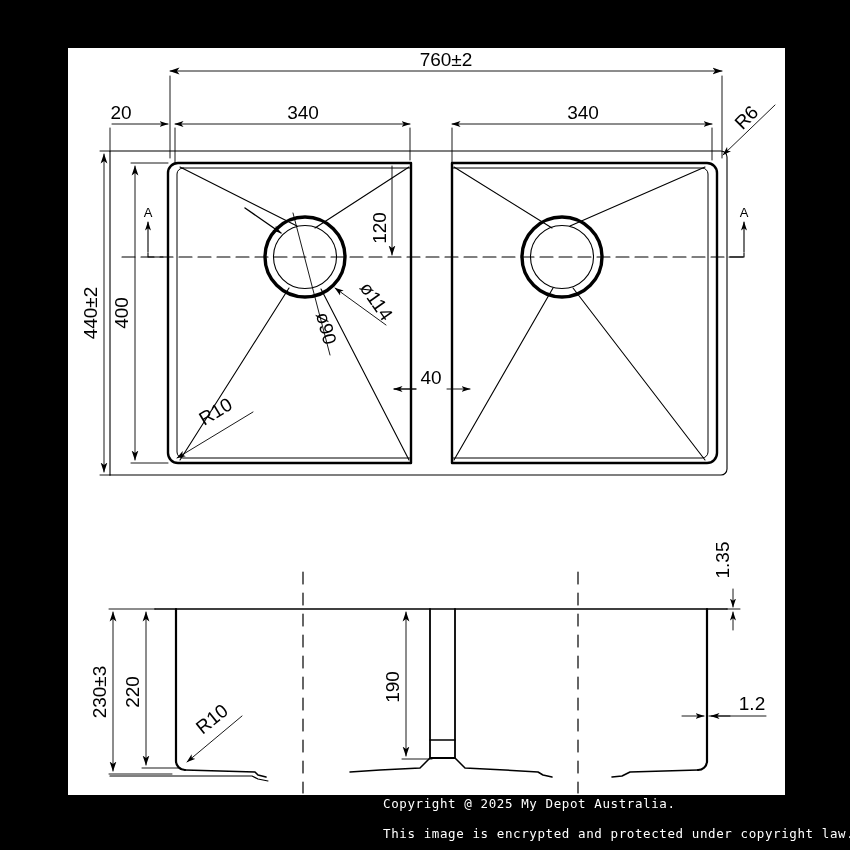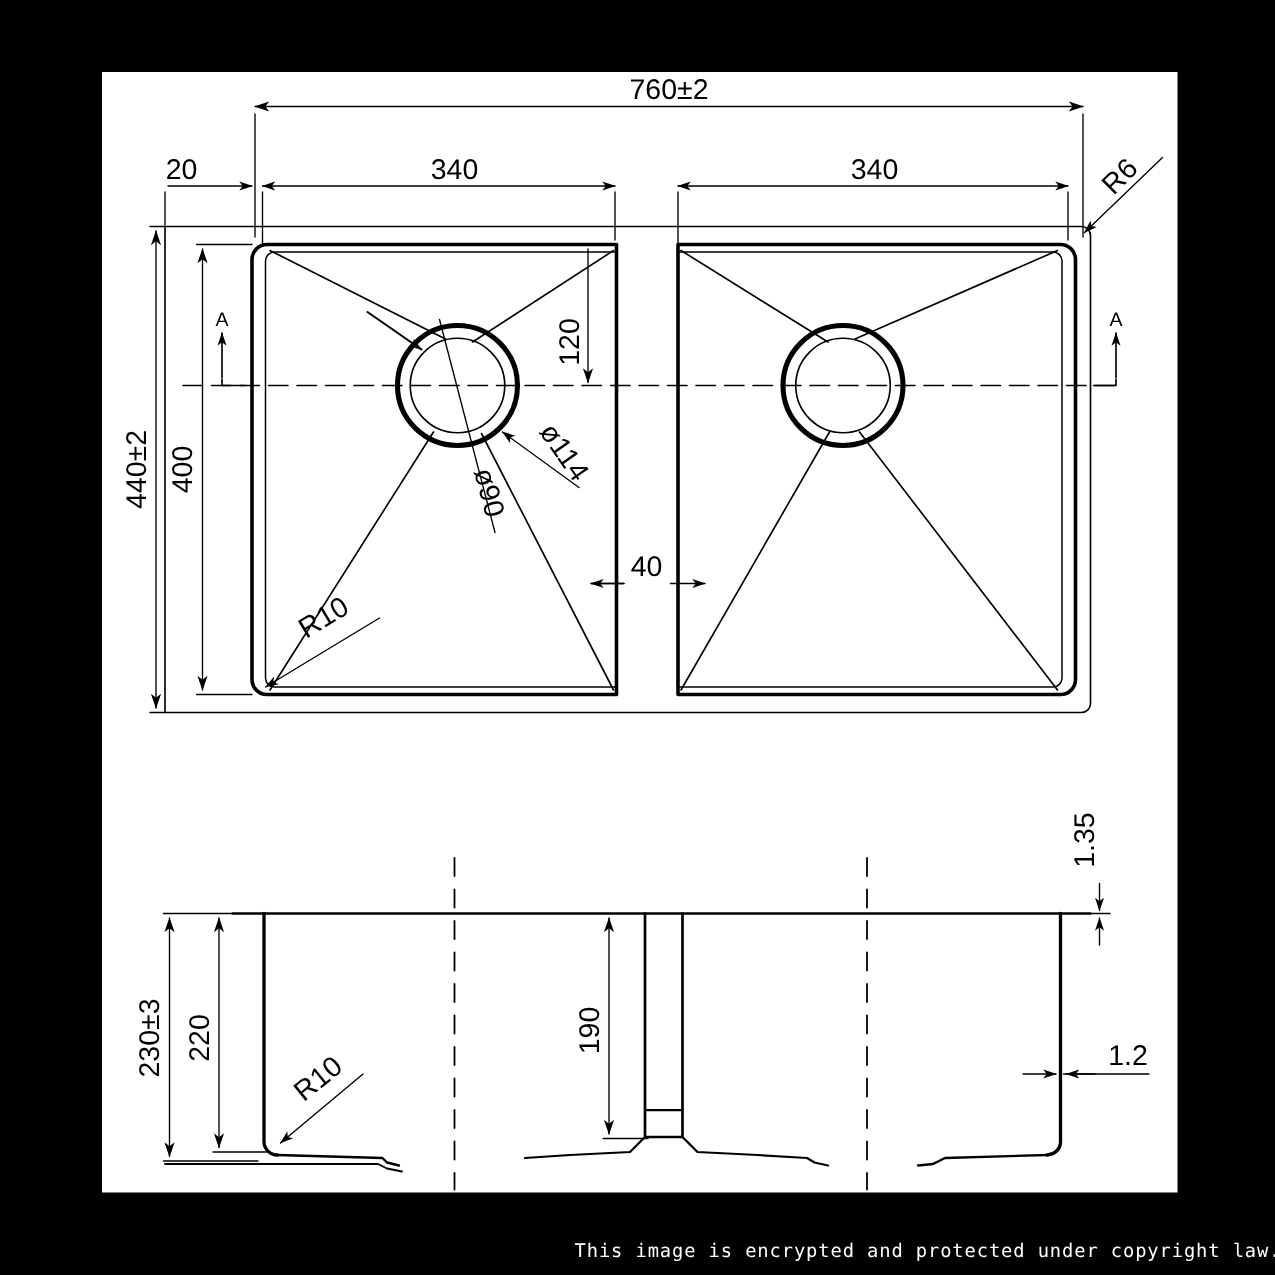--- a/index.html
+++ b/index.html
@@ -221,15 +221,16 @@
 
       <g stroke-width="0.9">
         <line x1="682" y1="716" x2="704" y2="716" marker-end="url(#arrowEndSm)"></line>
         <line x1="730" y1="716" x2="711" y2="716" marker-end="url(#arrowEndSm)"></line>
         <line x1="709" y1="716" x2="766" y2="716"></line>
       </g>
       <text x="752" y="710" text-anchor="middle" font-family="'Liberation Sans',sans-serif" font-size="19" fill="#000" stroke="none">1.2</text>
     </g>
   </svg>
 
+  <div class="copy-line" id="copyright-line-1">Copyright @ 2025 My Depot Australia.</div>
   <div class="copy-line" id="copyright-line-2">This image is encrypted and protected under copyright law.</div>
 
 </div>
 
 </body></html>

